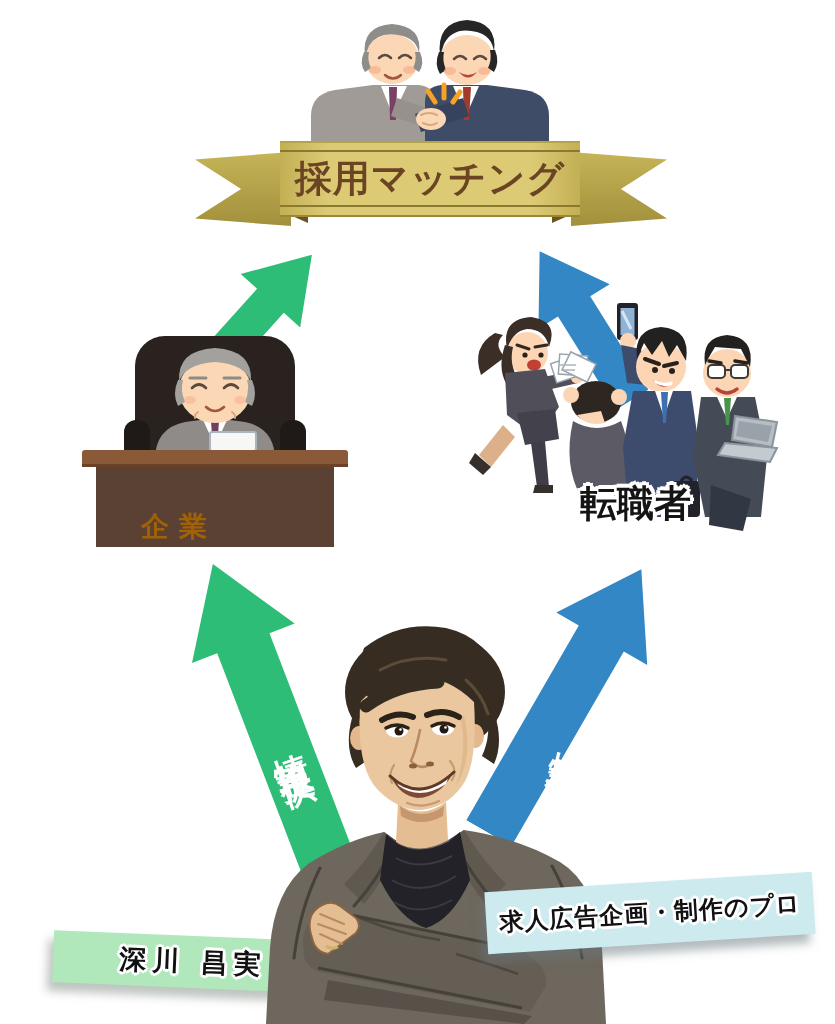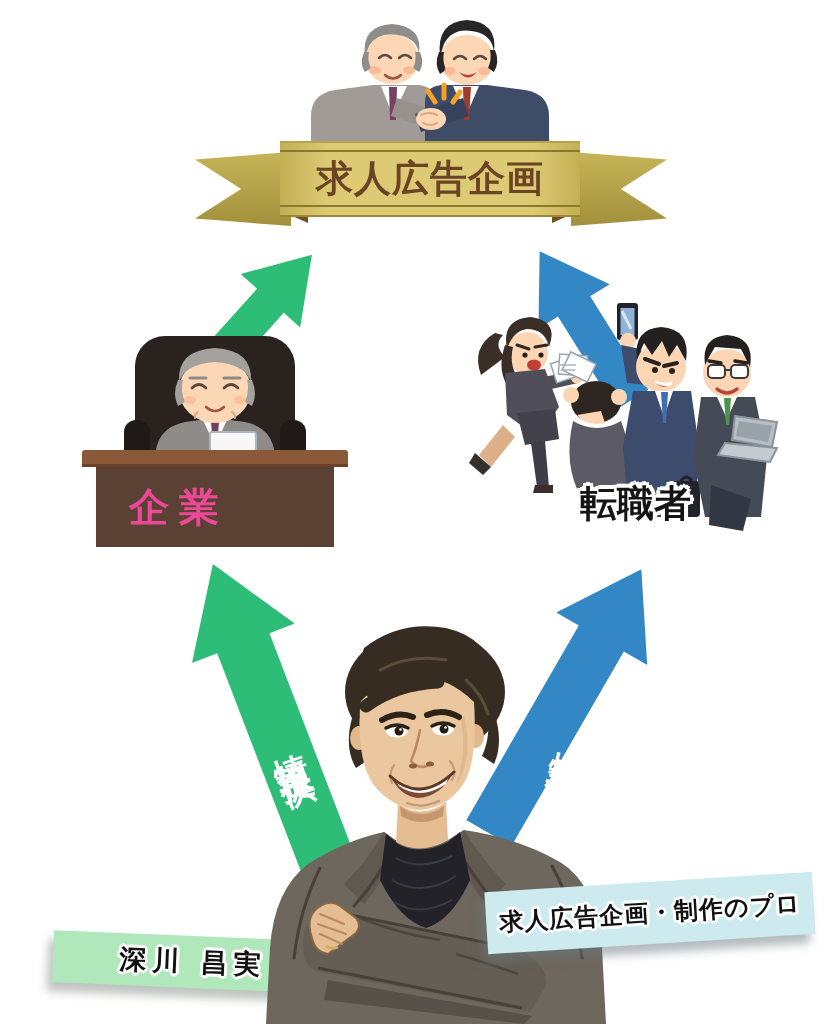--- a/index.html
+++ b/index.html
@@ -19,22 +19,22 @@
   .ribbon-band{left:280px;top:141px;width:300px;height:72px;z-index:4;
       background:
         linear-gradient(#8a7a2e,#8a7a2e) 0 7px/100% 2px no-repeat,
         linear-gradient(#8a7a2e,#8a7a2e) 0 calc(100% - 8px)/100% 2px no-repeat,
         linear-gradient(90deg,#c3b054,#dcca75 16%,#dcca75 84%,#c3b054);
       border-top:2px solid #b5a34b;border-bottom:2px solid #9a8836;
       display:flex;align-items:center;justify-content:center;}
   .ribbon-band .title{font-size:37px;font-weight:bold;color:#6b4423;letter-spacing:1px;white-space:nowrap;}
 
   
-  .kigyo-label{left:108px;top:480px;width:142px;text-align:center;z-index:5;
-      font-size:40px;font-weight:bold;color:#ec4899;letter-spacing:10px;}
+  .kigyo-label{left:108px;top:508px;width:142px;text-align:center;z-index:5;
+      font-size:28px;font-weight:bold;color:#a16207;letter-spacing:10px;}
   .tenshoku-label{left:538px;top:479px;width:195px;text-align:center;z-index:5;
       font-size:37px;font-weight:bold;color:#141414;white-space:nowrap;}
   .outline-w{text-shadow:-3px -3px 0 #fff,3px -3px 0 #fff,-3px 3px 0 #fff,3px 3px 0 #fff,
       -4px 0 0 #fff,4px 0 0 #fff,0 -4px 0 #fff,0 4px 0 #fff;}
   .outline-w2{text-shadow:-2px -2px 0 #fff,2px -2px 0 #fff,-2px 2px 0 #fff,2px 2px 0 #fff,
       -3px 0 0 #fff,3px 0 0 #fff,0 -3px 0 #fff,0 3px 0 #fff;}
 
   
   .arrow-svg{z-index:1;}
   .arrow-svg.big{z-index:2;}
@@ -108,21 +108,21 @@
       <line x1="159" y1="96" x2="159" y2="83"></line>
       <line x1="168" y1="100" x2="175" y2="90"></line>
     </g>
   </svg>
 
   <div class="abs ribbon-tail left"></div>
   <div class="abs ribbon-tail right"></div>
   <div class="abs ribbon-fold left"></div>
   <div class="abs ribbon-fold right"></div>
   <div class="abs ribbon-band">
-    <span class="title">求人広告企画</span>
+    <span class="title">採用マッチング</span>
   </div>
 
   <svg class="abs illu" style="left:80px;top:328px;" width="270" height="220" viewBox="0 0 270 220">
     <rect x="55" y="8" width="160" height="150" rx="30" fill="#29221e"></rect>
     <rect x="44" y="92" width="26" height="46" rx="12" fill="#1f1a17"></rect>
     <rect x="200" y="92" width="26" height="46" rx="12" fill="#1f1a17"></rect>
     <g>
       <path d="M75,132 Q75,100 105,94 L135,90 L165,94 Q195,100 195,132 L195,152 L75,152 Z" fill="#8e8b88"></path>
       <polygon points="123,92 147,92 135,118" fill="#ffffff"></polygon>
       <polygon points="131,93 139,93 137,122 133,122" fill="#70405f"></polygon>

